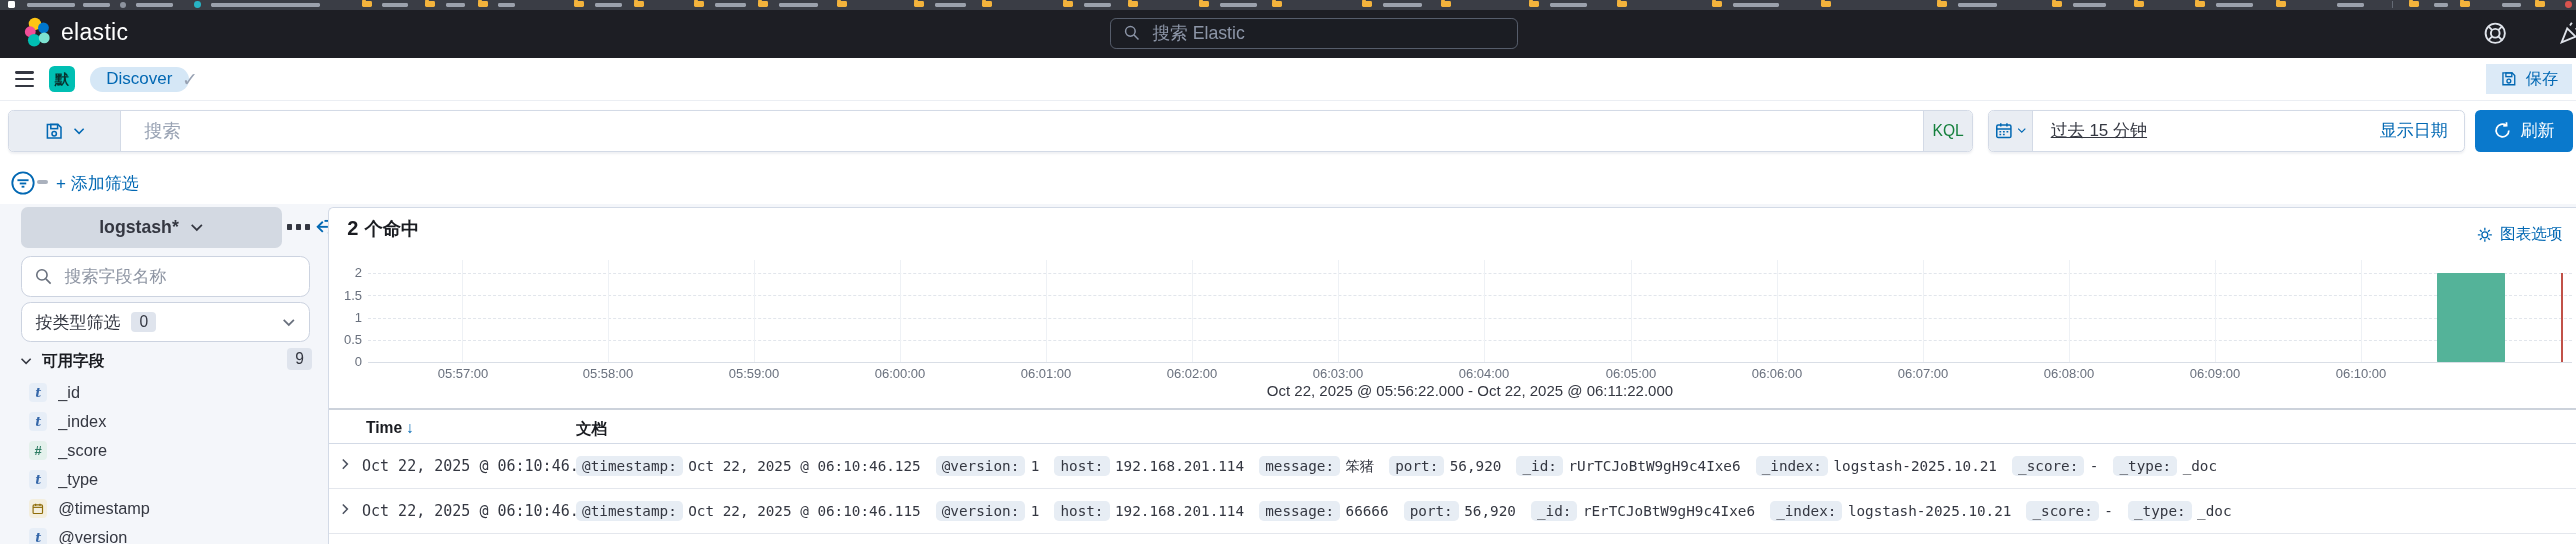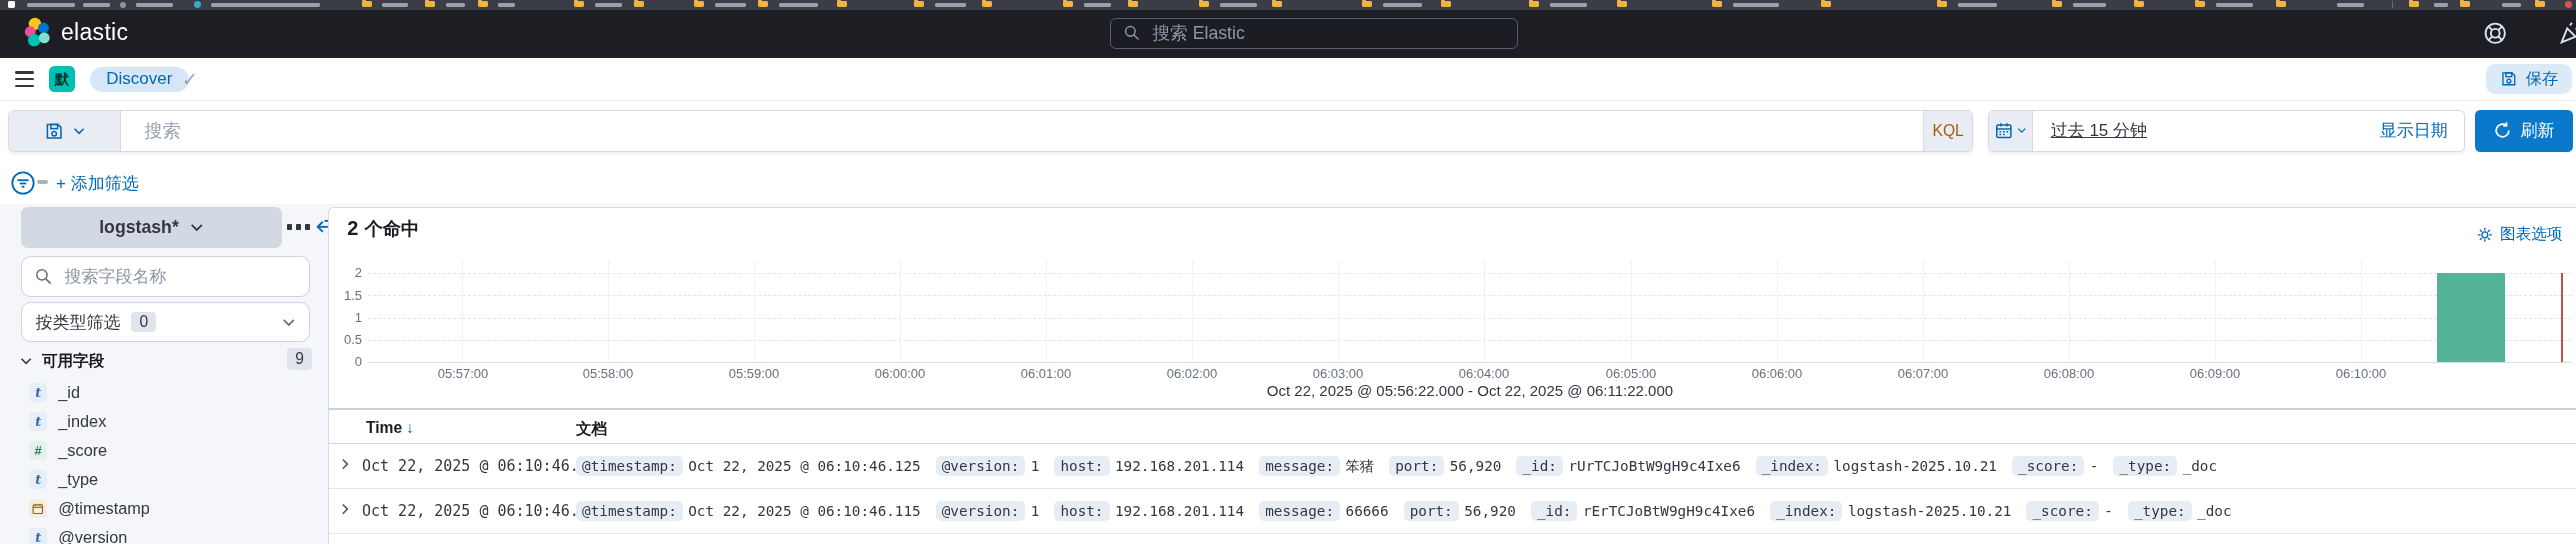--- a/index.html
+++ b/index.html
@@ -31,29 +31,29 @@
 
   
   .app-toolbar{position:absolute;left:0;top:58px;width:2576px;height:42px;background:#fff;border-bottom:0.7px solid #ebeef3;}
   .hamburger{position:absolute;left:15px;top:13px;width:19px;height:16.3px;display:flex;flex-direction:column;justify-content:space-between;}
   .hamburger i{display:block;height:2.7px;background:#343741;border-radius:1.4px;}
   .space-avatar{position:absolute;left:49px;top:8.2px;width:26px;height:26px;background:#00bfb3;border-radius:5.4px;color:#07322f;font-size:14.3px;display:flex;align-items:center;justify-content:center;font-weight:700;}
   .app-badge{position:absolute;left:90px;top:8.8px;height:25px;padding:0 16.3px;background:#d5e7f6;border-radius:13px;color:#0268b3;font-size:17px;font-weight:500;display:flex;align-items:center;}
   .bc-check{position:absolute;left:182px;top:9.5px;color:#98a2b3;font-size:19px;}
   .tb-menu{position:absolute;right:109px;top:0;height:42px;display:flex;align-items:center;gap:23px;}
   .tb-menu span{color:#0268b3;font-size:16.3px;cursor:pointer;}
-  .save-btn{position:absolute;right:4.1px;top:6.1px;height:30px;padding:0 13.6px;background:#dcEAF7;border-radius:9px;display:flex;align-items:center;gap:8.2px;color:#0268b3;font-size:16.3px;}
+  .save-btn{position:absolute;right:4.1px;top:6.1px;height:30px;padding:0 13.6px;background:#dcEAF7;border-radius:0;display:flex;align-items:center;gap:8.2px;color:#0268b3;font-size:16.3px;}
 
   
   .query-row{position:absolute;left:0;top:101px;width:2576px;height:61px;background:#fff;}
   .query-bar{position:absolute;left:8.2px;top:8.8px;width:1965px;height:42px;display:flex;border:0.7px solid #d3dae6;border-radius:5.4px;overflow:hidden;background:#fff;box-shadow:0 1.4px 2px rgba(152,162,179,.15);box-sizing:border-box;}
   .qb-save{width:111px;background:#e9edf3;display:flex;align-items:center;justify-content:center;gap:8.2px;border-right:0.7px solid #d3dae6;color:#0268b3;}
   .query-bar input{flex:1;border:none;outline:none;font-size:18.3px;padding:0 0 0 23px;font-family:inherit;color:#343741;}
   .query-bar input::placeholder{color:#98a2b3;}
-  .qb-kql{width:48px;background:#e9edf3;border-left:0.7px solid #d3dae6;display:flex;align-items:center;justify-content:center;font-size:15.6px;color:#a16207;}
+  .qb-kql{width:48px;background:#e9edf3;border-left:0.7px solid #d3dae6;display:flex;align-items:center;justify-content:center;font-size:15.6px;color:#15803d;}
   .date-picker{position:absolute;left:1988px;top:8.8px;width:477px;height:42px;border:0.7px solid #d3dae6;border-radius:5.4px;display:flex;background:#fff;box-sizing:border-box;overflow:hidden;box-shadow:0 1.4px 2px rgba(152,162,179,.15);}
   .dp-cal{width:43px;background:#e9edf3;border-right:0.7px solid #d3dae6;display:flex;align-items:center;justify-content:center;gap:4.1px;color:#0268b3;}
   .dp-text{display:flex;align-items:center;padding-left:17.7px;font-size:17px;color:#343741;text-decoration:underline;}
   .dp-show{margin-left:auto;display:flex;align-items:center;padding-right:16.3px;color:#0268b3;font-size:17px;}
   .refresh-btn{position:absolute;left:2475px;top:8.8px;width:98px;height:42px;background:#0a79cc;border-radius:5.4px;color:#fff;font-size:17px;display:flex;align-items:center;justify-content:center;gap:8.2px;}
 
   
   .filter-row{position:absolute;left:0;top:162px;width:2576px;height:42px;background:#fff;}
   .filter-ic{position:absolute;left:9.5px;top:7.5px;color:#0268b3;}
   .filter-dash{position:absolute;left:37px;top:18.3px;width:11px;height:3.4px;background:#aab1bd;border-radius:2px;}

